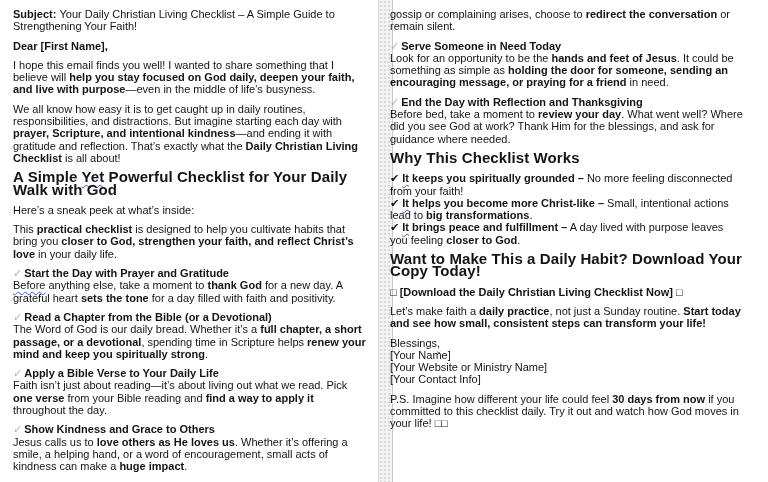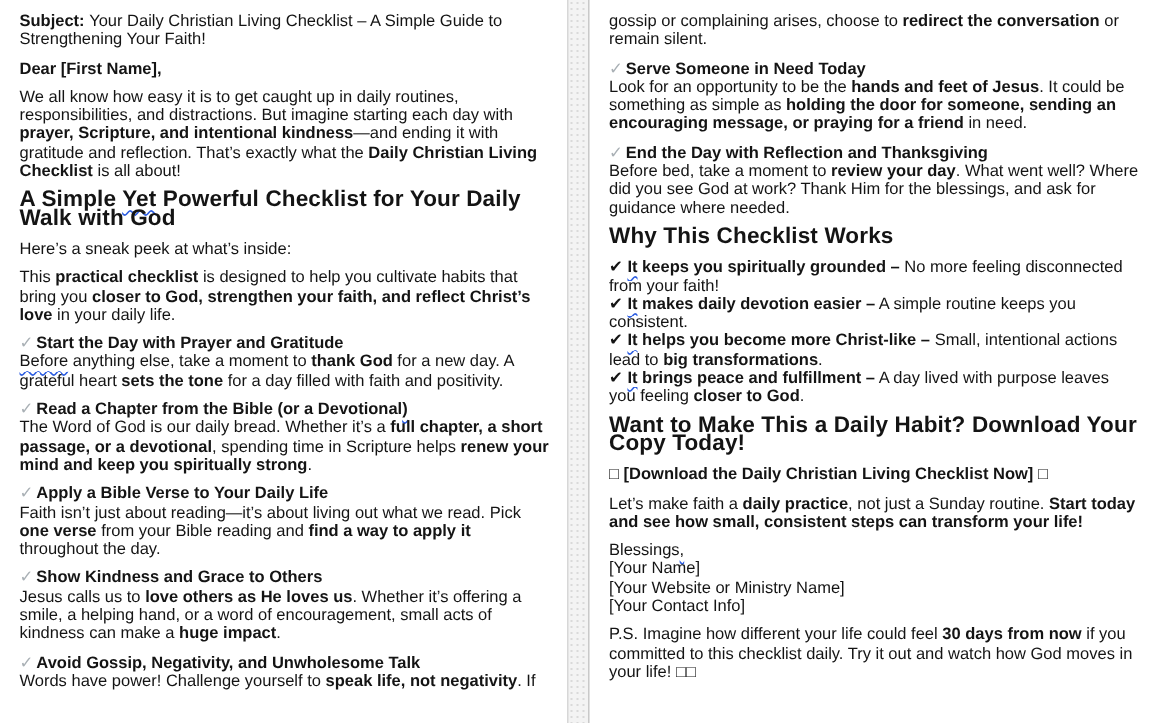--- a/index.html
+++ b/index.html
@@ -21,21 +21,21 @@
     position: relative;
     width: 768px;
     height: 482px;
     background: #ffffff;
   }
   .col {
     position: absolute;
     top: 8px;
   }
   .col-left  { left: 13px;  width: 353px; }
-  .col-right { left: 406px; width: 354px; }
+  .col-right { left: 390px; width: 354px; }
   .page-gap {
     position: absolute;
     left: 378px;
     top: 0;
     width: 13px;
     height: 482px;
     background-color: #f3f3f3;
     background-image: radial-gradient(#d9d9d9 0.8px, transparent 0.9px);
     background-size: 4px 4px;
     border-left: 1px solid #d7d7d7;
@@ -65,20 +65,21 @@
     font-weight: bold;
   }
 </style>
 </head>
 <body>
 
 <div class="doc">
   <div class="col col-left">
       <p class="blk p"><span class="b">Subject: </span><span class="">Your Daily Christian Living Checklist – A Simple Guide to Strengthening Your Faith!</span></p>
       <p class="blk p"><span class="b">Dear [First Name],</span></p>
+      <p class="blk p"><span class="">I hope this email finds you well! I wanted to share something that I believe will </span><span class="b">help you stay focused on God daily, deepen your faith, and live with purpose</span><span class="">—even in the middle of life’s busyness.</span></p>
       <p class="blk p"><span class="">We all know how easy it is to get caught up in daily routines, responsibilities, and distractions. But imagine starting each day with </span><span class="b">prayer, Scripture, and intentional kindness</span><span class="">—and ending it with gratitude and reflection. That’s exactly what the </span><span class="b">Daily Christian Living Checklist</span><span class=""> is all about!</span></p>
       <p class="blk h"><span class="">A Simple </span><span class="sq">Yet</span><span class=""> Powerful Checklist for Your Daily Walk with God</span></p>
       <p class="blk p"><span class="">Here’s a sneak peek at what’s inside:</span></p>
       <p class="blk p"><span class="">This </span><span class="b">practical checklist</span><span class=""> is designed to help you cultivate habits that bring you </span><span class="b">closer to God, strengthen your faith, and reflect Christ’s love</span><span class=""> in your daily life.</span></p>
       <p class="blk t"><span class="check-gray">✓</span><span class="b">Start the Day with Prayer and Gratitude</span></p>
       <p class="blk p"><span class="sq">Before</span><span class=""> anything else, take a moment to </span><span class="b">thank God</span><span class=""> for a new day. A grateful heart </span><span class="b">sets the tone</span><span class=""> for a day filled with faith and positivity.</span></p>
       <p class="blk t"><span class="check-gray">✓</span><span class="b">Read a Chapter from the Bible (or a Devotional</span><span class="b sq">)</span></p>
       <p class="blk p"><span class="">The Word of God is our daily bread. Whether it’s a </span><span class="b">full chapter, a short passage, or a devotional</span><span class="">, spending time in Scripture helps </span><span class="b">renew your mind and keep you spiritually strong</span><span class="">.</span></p>
       <p class="blk t"><span class="check-gray">✓</span><span class="b">Apply a Bible Verse to Your Daily Life</span></p>
       <p class="blk p"><span class="">Faith isn’t just about reading—it’s about living out what we read. Pick </span><span class="b">one verse</span><span class=""> from your Bible reading and </span><span class="b">find a way to apply it</span><span class=""> throughout the day.</span></p>
@@ -89,21 +90,20 @@
     </div>
   <div class="page-gap"></div>
   <div class="col col-right">
       <p class="blk p"><span class="">gossip or complaining arises, choose to </span><span class="b">redirect the conversation</span><span class=""> or remain silent.</span></p>
       <p class="blk t"><span class="check-gray">✓</span><span class="b">Serve Someone in Need Today</span></p>
       <p class="blk p"><span class="">Look for an opportunity to be the </span><span class="b">hands and feet of Jesus</span><span class="">. It could be something as simple as </span><span class="b">holding the door for someone, sending an encouraging message, or praying for a friend</span><span class=""> in need.</span></p>
       <p class="blk t"><span class="check-gray">✓</span><span class="b">End the Day with Reflection and Thanksgiving</span></p>
       <p class="blk p"><span class="">Before bed, take a moment to </span><span class="b">review your day</span><span class="">. What went well? Where did you see God at work? Thank Him for the blessings, and ask for guidance where needed.</span></p>
       <p class="blk h"><span class="">Why This Checklist Works</span></p>
       <p class="blk t"><span class="check-black">✔ </span><span class="b sq">It</span><span class="b"> keeps you spiritually grounded –</span><span class=""> No more feeling disconnected from your faith!</span></p>
-      <p class="blk t"><span class="check-black">✔ </span><span class="b sq">It</span><span class="b"> makes daily devotion easier –</span><span class=""> A simple routine keeps you consistent.</span></p>
       <p class="blk t"><span class="check-black">✔ </span><span class="b sq">It</span><span class="b"> helps you become more Christ-like –</span><span class=""> Small, intentional actions lead to </span><span class="b">big transformations</span><span class="">.</span></p>
       <p class="blk p"><span class="check-black">✔ </span><span class="b sq">It</span><span class="b"> brings peace and fulfillment –</span><span class=""> A day lived with purpose leaves you feeling </span><span class="b">closer to God</span><span class="">.</span></p>
       <p class="blk h"><span class="">Want to Make This a Daily Habit? Download Your Copy Today!</span></p>
       <p class="blk p"><span class="">□ </span><span class="b">[Download the Daily Christian Living Checklist Now]</span><span class=""> □</span></p>
       <p class="blk p"><span class="">Let’s make faith a </span><span class="b">daily practice</span><span class="">, not just a Sunday routine. </span><span class="b">Start today and see how small, consistent steps can transform your life!</span></p>
       <p class="blk t"><span class="">Blessings</span><span class="sq">,</span></p>
       <p class="blk t"><span class="">[Your Name]</span></p>
       <p class="blk t"><span class="">[Your Website or Ministry Name]</span></p>
       <p class="blk p"><span class="">[Your Contact Info]</span></p>
       <p class="blk p"><span class="">P.S. Imagine how different your life could feel </span><span class="b">30 days from now</span><span class=""> if you committed to this checklist daily. Try it out and watch how God moves in your life! □□</span></p>

